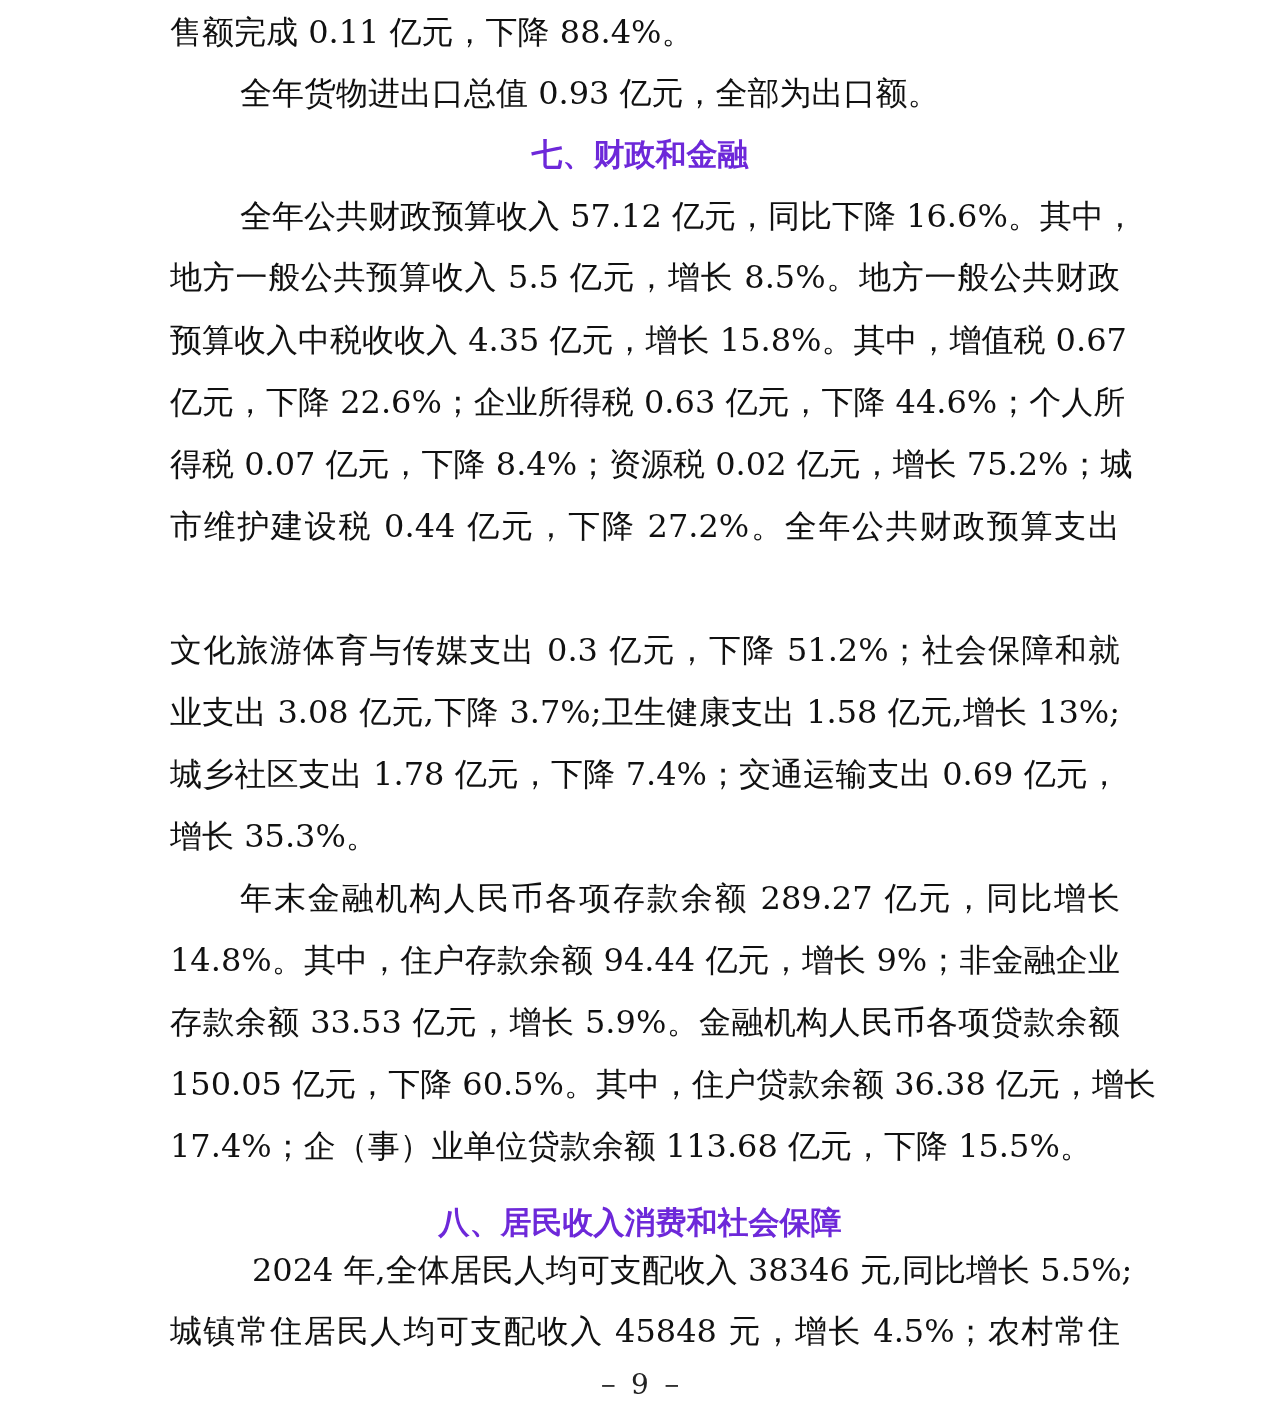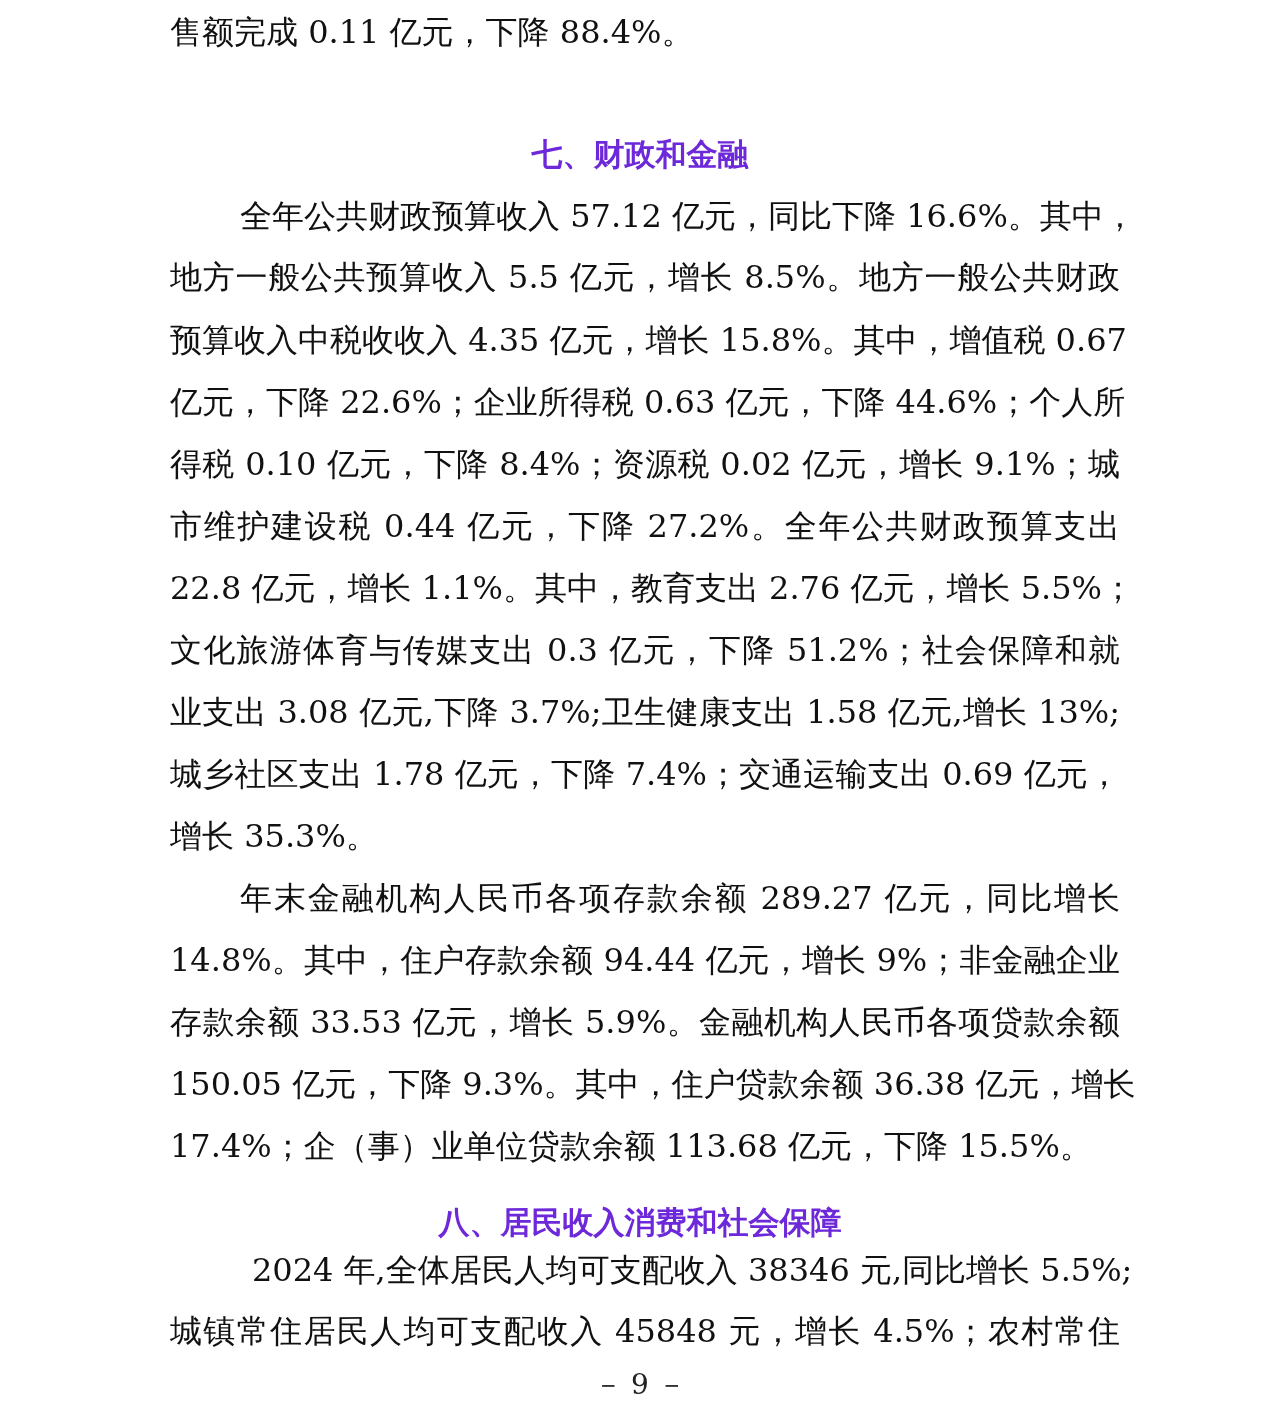--- a/index.html
+++ b/index.html
@@ -63,39 +63,39 @@
       line-height: 34px;
       color: #222222;
     }
   </style>
 </head>
 <body>
 
 <div class="page">
 
   <div class="line last" style="top:12px;">售额完成 0.11 亿元，下降 88.4%。</div>
+  <div class="line indent last" style="top:73px;">全年货物进出口总值 0.93 亿元，全部为出口额。</div>
 
   <div class="heading" style="top:134px;">七、财政和金融</div>
 
   <div class="line indent" style="top:196px;">全年公共财政预算收入 57.12 亿元，同比下降 16.6%。其中，</div>
   <div class="line" style="top:257px;">地方一般公共预算收入 5.5 亿元，增长 8.5%。地方一般公共财政</div>
   <div class="line" style="top:320px;">预算收入中税收收入 4.35 亿元，增长 15.8%。其中，增值税 0.67</div>
   <div class="line" style="top:382px;">亿元，下降 22.6%；企业所得税 0.63 亿元，下降 44.6%；个人所</div>
-  <div class="line" style="top:444px;">得税 0.10 亿元，下降 8.4%；资源税 0.02 亿元，增长 9.1%；城</div>
+  <div class="line" style="top:444px;">得税 0.07 亿元，下降 8.4%；资源税 0.02 亿元，增长 75.2%；城</div>
   <div class="line" style="top:506px;">市维护建设税 0.44 亿元，下降 27.2%。全年公共财政预算支出</div>
-  <div class="line" style="top:568px;">22.8 亿元，增长 1.1%。其中，教育支出 2.76 亿元，增长 5.5%；</div>
   <div class="line" style="top:630px;">文化旅游体育与传媒支出 0.3 亿元，下降 51.2%；社会保障和就</div>
   <div class="line" style="top:692px;">业支出 3.08 亿元,下降 3.7%;卫生健康支出 1.58 亿元,增长 13%;</div>
   <div class="line" style="top:754px;">城乡社区支出 1.78 亿元，下降 7.4%；交通运输支出 0.69 亿元，</div>
   <div class="line last" style="top:816px;">增长 35.3%。</div>
 
   <div class="line indent" style="top:878px;">年末金融机构人民币各项存款余额 289.27 亿元，同比增长</div>
   <div class="line" style="top:940px;">14.8%。其中，住户存款余额 94.44 亿元，增长 9%；非金融企业</div>
   <div class="line" style="top:1002px;">存款余额 33.53 亿元，增长 5.9%。金融机构人民币各项贷款余额</div>
-  <div class="line" style="top:1064px;">150.05 亿元，下降 9.3%。其中，住户贷款余额 36.38 亿元，增长</div>
+  <div class="line" style="top:1064px;">150.05 亿元，下降 60.5%。其中，住户贷款余额 36.38 亿元，增长</div>
   <div class="line last" style="top:1126px;">17.4%；企（事）业单位贷款余额 113.68 亿元，下降 15.5%。</div>
 
   <div class="heading" style="top:1186px;margin-top:16px;">八、居民收入消费和社会保障</div>
 
   <div class="line indent" style="top:1250px;margin-left:12px;">2024 年,全体居民人均可支配收入 38346 元,同比增长 5.5%;</div>
   <div class="line" style="top:1311px;">城镇常住居民人均可支配收入 45848 元，增长 4.5%；农村常住</div>
 
   <div class="page-number">－ 9 －</div>
 
 </div>

